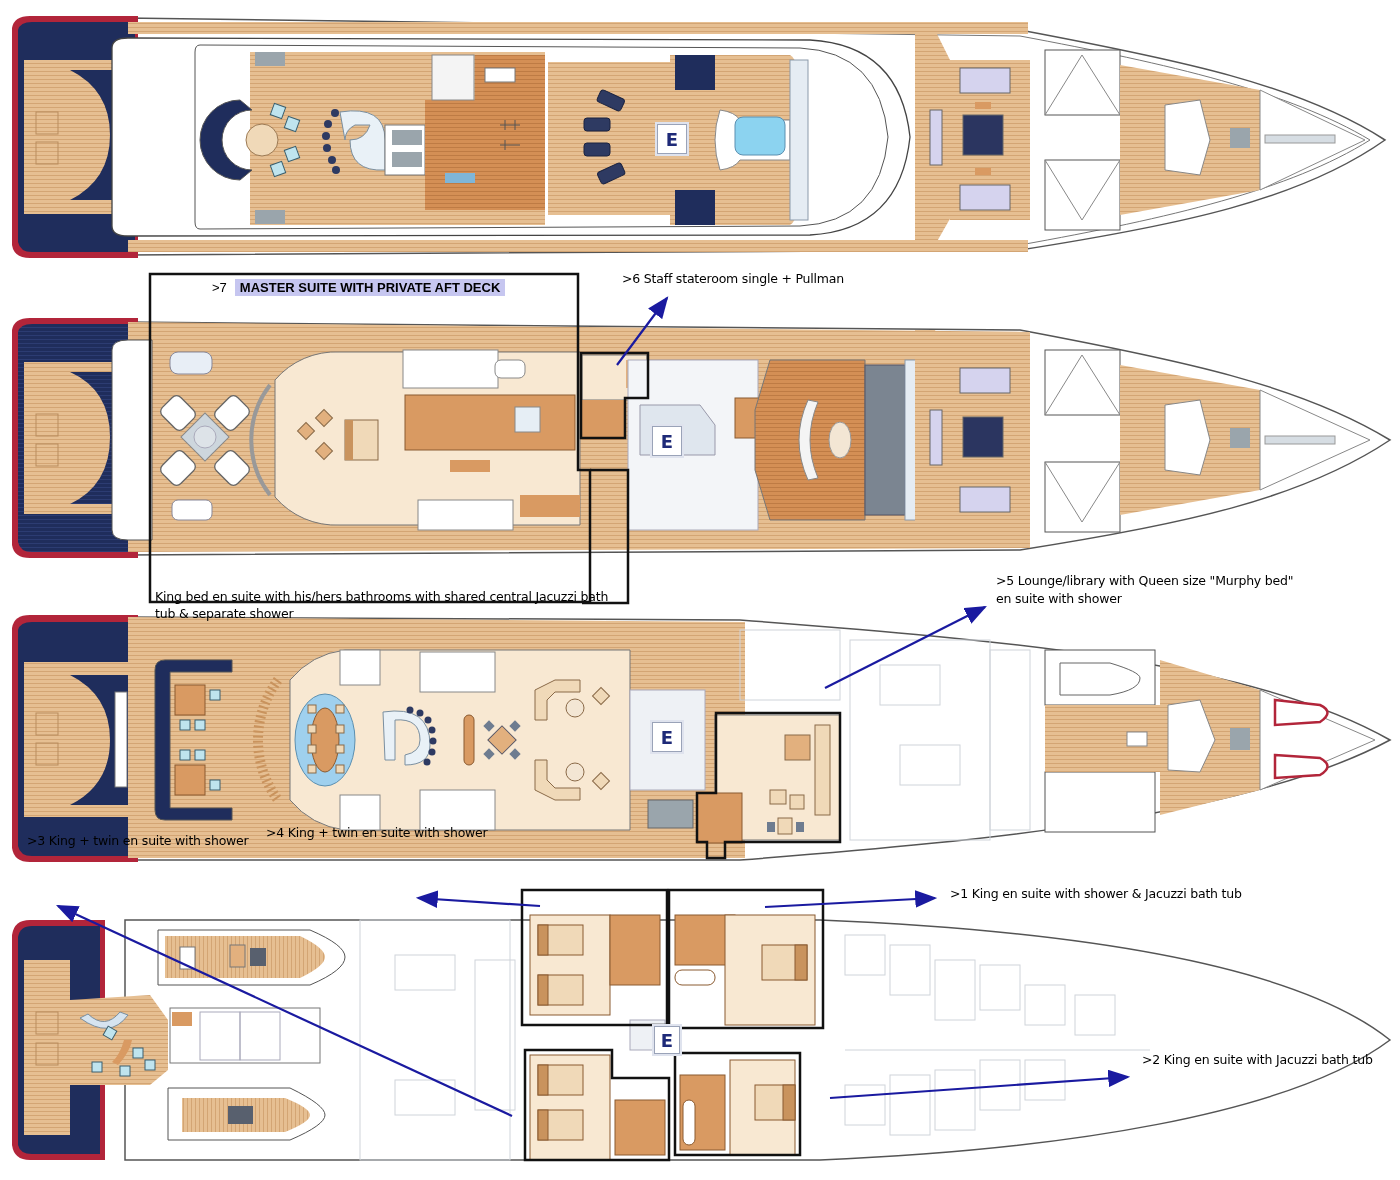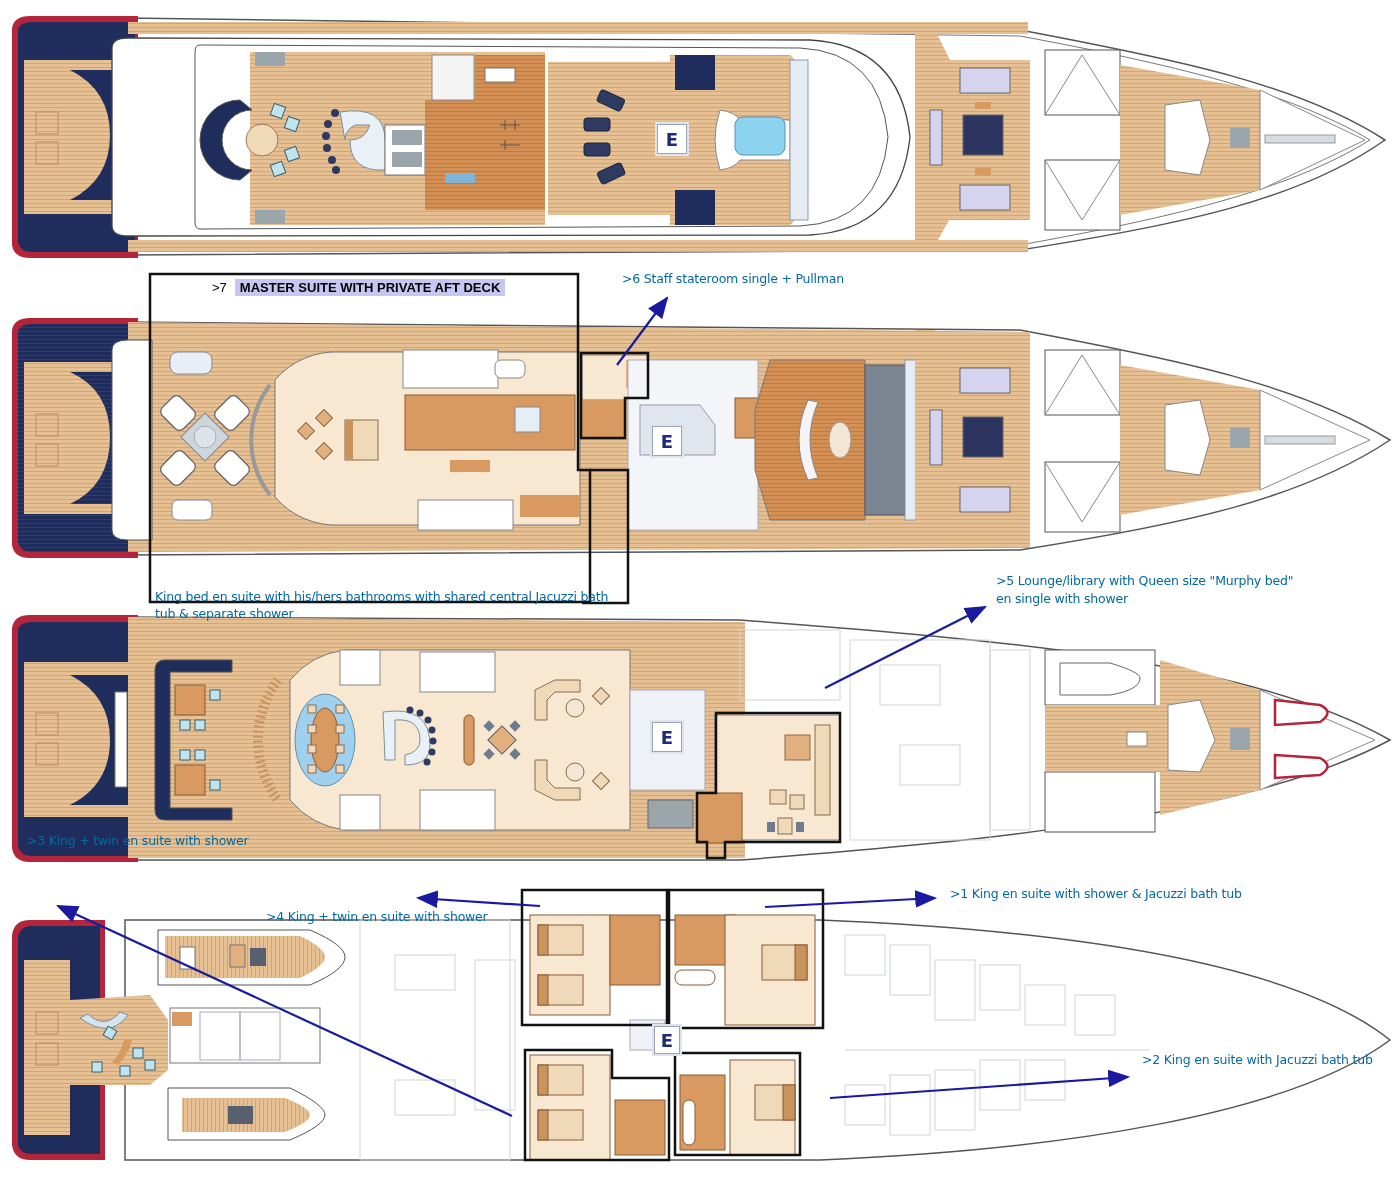--- a/index.html
+++ b/index.html
@@ -1,18 +1,18 @@
 <!DOCTYPE html>
 <html><head>
 <meta charset="utf-8">
 <style>
   html,body{margin:0;padding:0;background:#ffffff;}
   body{width:1400px;height:1180px;position:relative;overflow:hidden;font-family:"DejaVu Sans",sans-serif;}
   svg.plan{position:absolute;left:0;top:0;width:1400px;height:1180px;}
-  .lbl{position:absolute;color:#0369a1;font-family:"DejaVu Sans",sans-serif;font-size:12.5px;line-height:17px;white-space:nowrap;letter-spacing:-0.2px;}
+  .lbl{position:absolute;color:#000000;font-family:"DejaVu Sans",sans-serif;font-size:12.5px;line-height:17px;white-space:nowrap;letter-spacing:-0.2px;}
   .lbl.wrap{white-space:normal;}
   .master-title{position:absolute;left:212px;top:280px;font-family:"Liberation Sans",sans-serif;font-size:13px;color:#000000;}
   .master-title .num{margin-right:8px;}
   .master-title .hl{background:#c6c6f0;padding:1px 5px;font-weight:bold;}
   .elev{position:absolute;width:28px;height:28px;background:#fff;border:1px solid #9aa3b8;box-shadow:0 0 0 2px #dfe3ee;color:#1e2a78;font:bold 18px "DejaVu Sans",sans-serif;display:flex;align-items:center;justify-content:center;}
 </style>
 </head>
 <body>
 
 <svg class="plan" viewBox="0 0 1400 1180" xmlns="http://www.w3.org/2000/svg">
@@ -414,18 +414,18 @@
 <div class="elev" style="left:654px;top:1026px;width:24px;height:26px;">E</div>
 
 <div class="master-title">
   <span class="num">&gt;7</span><span class="hl">MASTER SUITE WITH PRIVATE AFT DECK</span>
 </div>
 <div class="lbl wrap" style="left:155px;top:588px;width:470px;">King bed en suite with his/hers bathrooms with shared central Jacuzzi bath tub &amp; separate shower</div>
 
 <div class="lbl" style="left:622px;top:270px;">&gt;6 Staff stateroom single + Pullman</div>
 
 <div class="lbl" style="left:996px;top:572px;">&gt;5 Lounge/library with Queen size "Murphy bed"</div>
-<div class="lbl" style="left:996px;top:590px;">en single with shower</div>
-
-<div class="lbl" style="left:266px;top:908px;text-align:center;">&gt;4 King + twin en suite with shower</div>
+<div class="lbl" style="left:996px;top:590px;">en suite with shower</div>
+
+<div class="lbl" style="left:266px;top:824px;text-align:center;">&gt;4 King + twin en suite with shower</div>
 <div class="lbl" style="left:27px;top:832px;">&gt;3 King + twin en suite with shower</div>
 <div class="lbl" style="left:950px;top:885px;">&gt;1 King en suite with shower &amp; Jacuzzi bath tub</div>
 <div class="lbl" style="left:1134px;top:1051px;margin-left:8px;">&gt;2 King en suite with Jacuzzi bath tub</div>
 
 </body></html>

